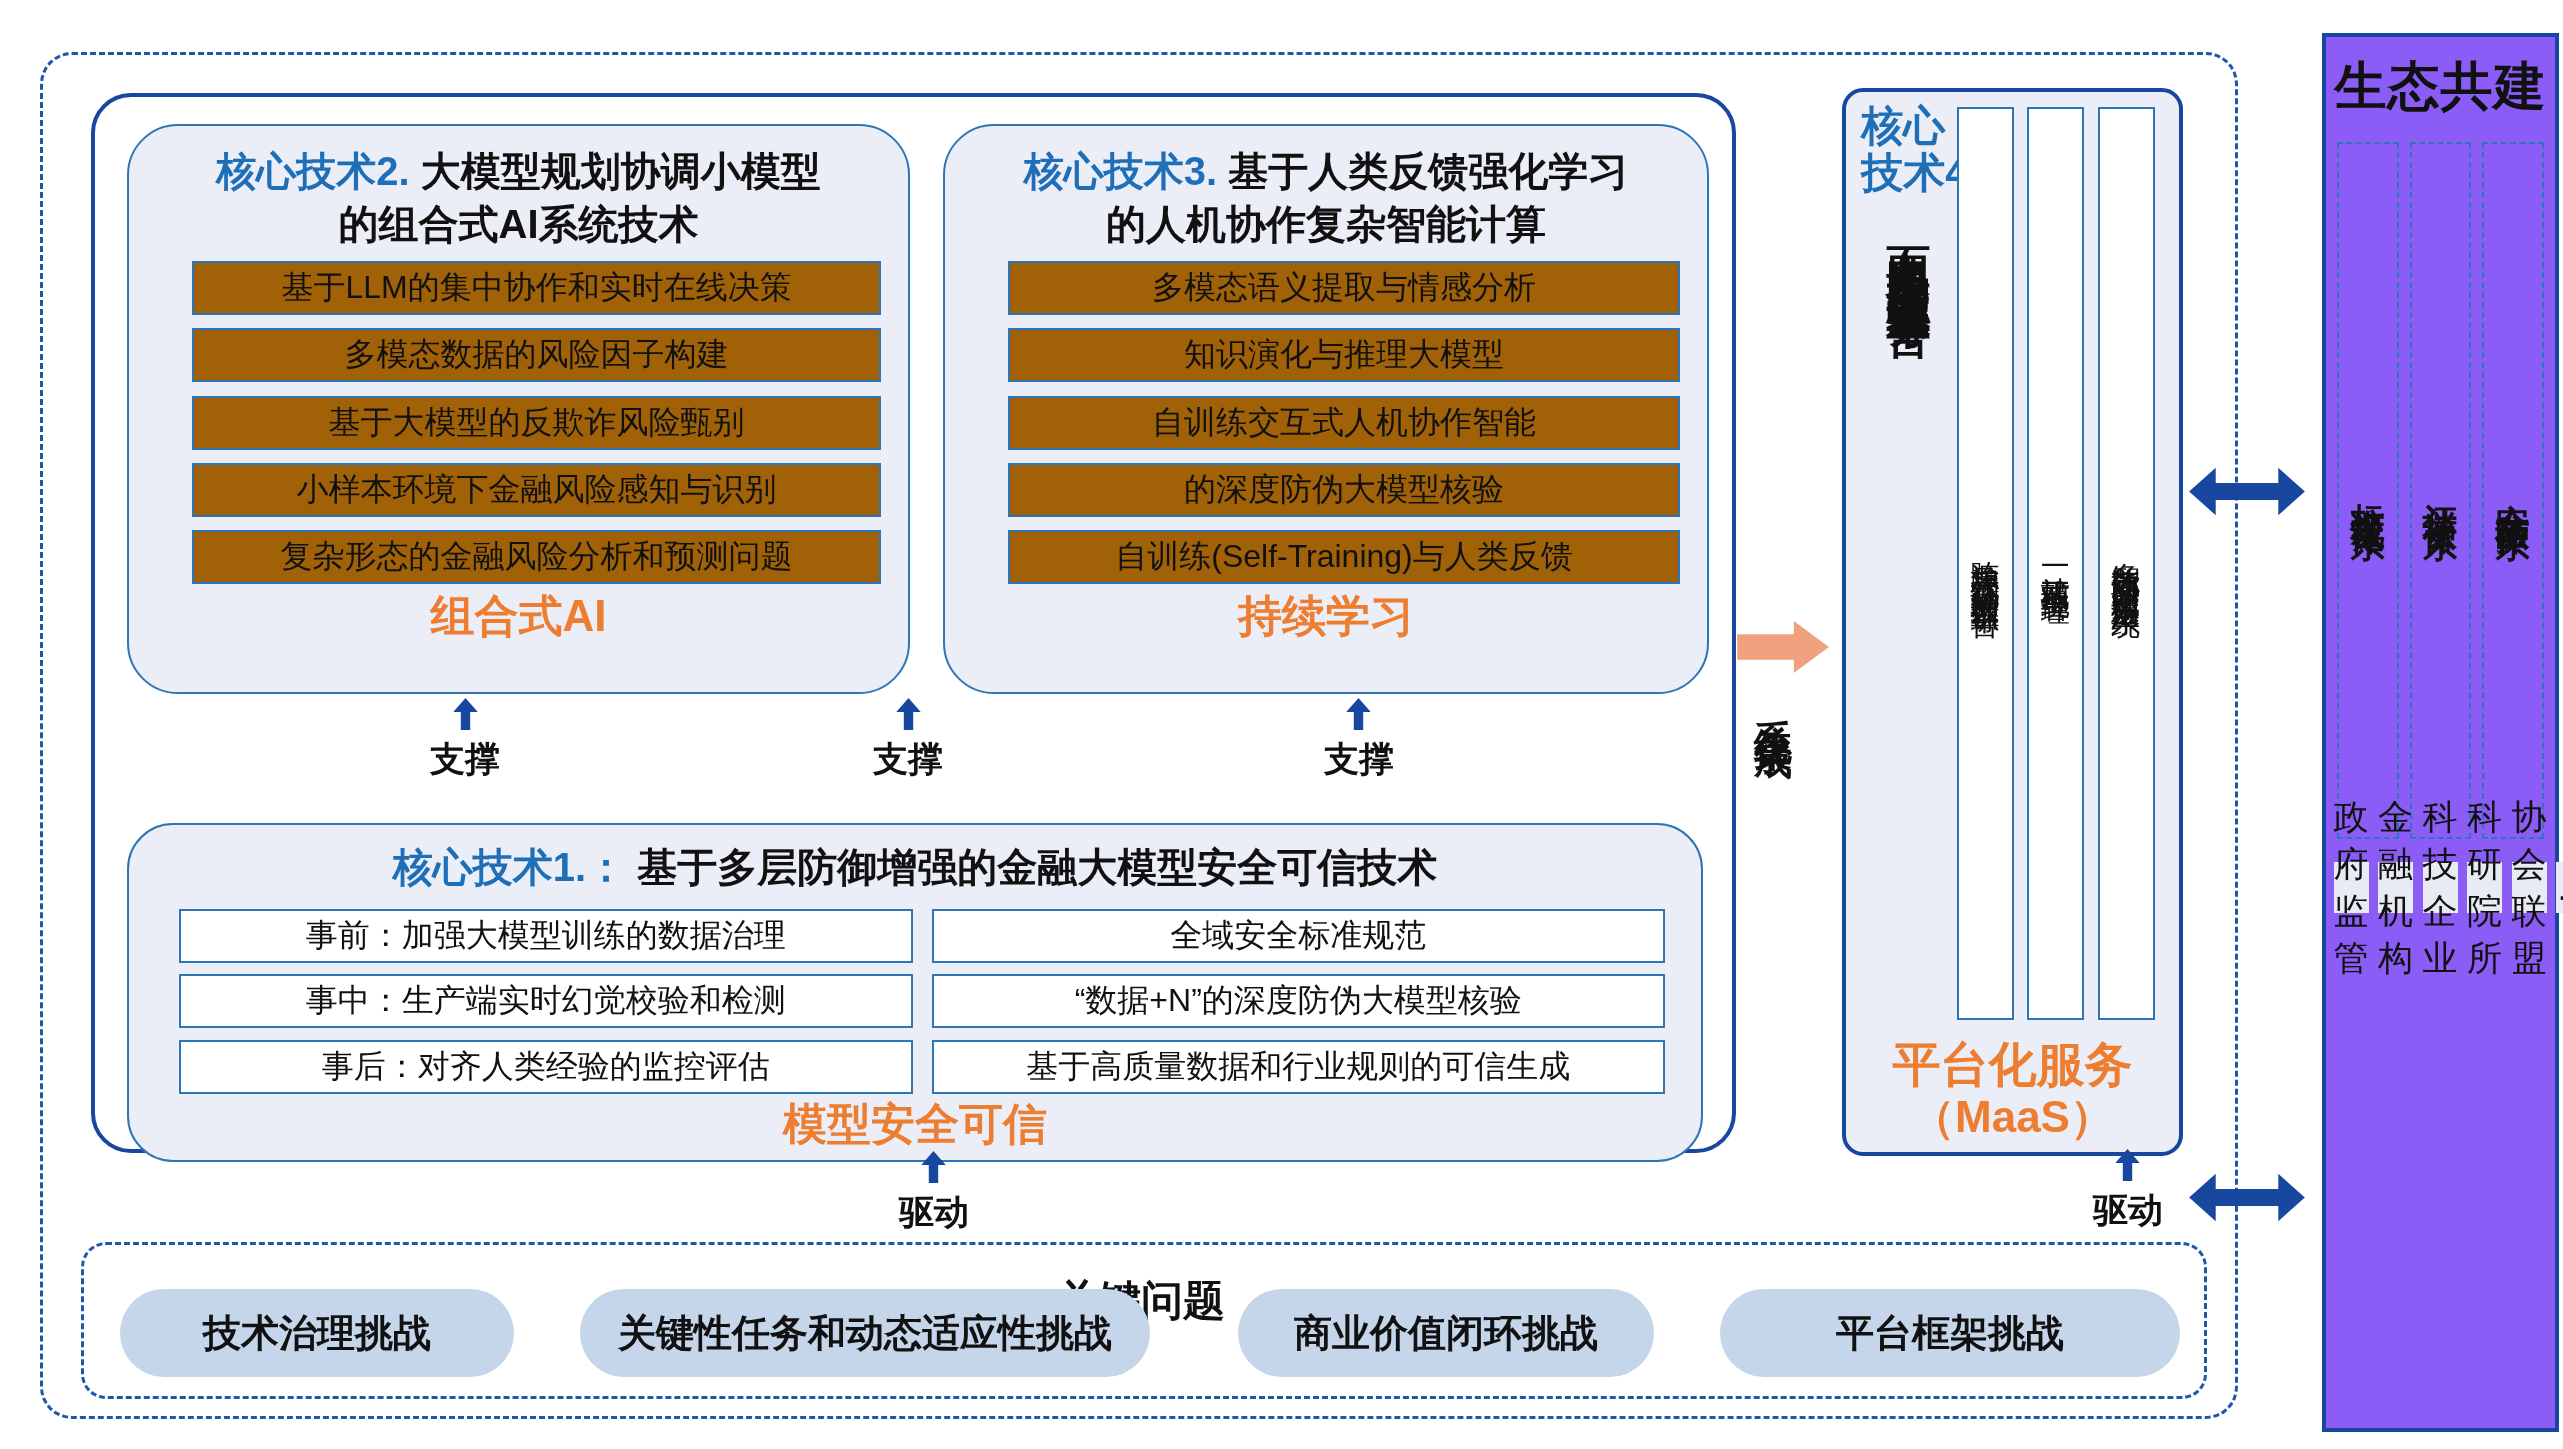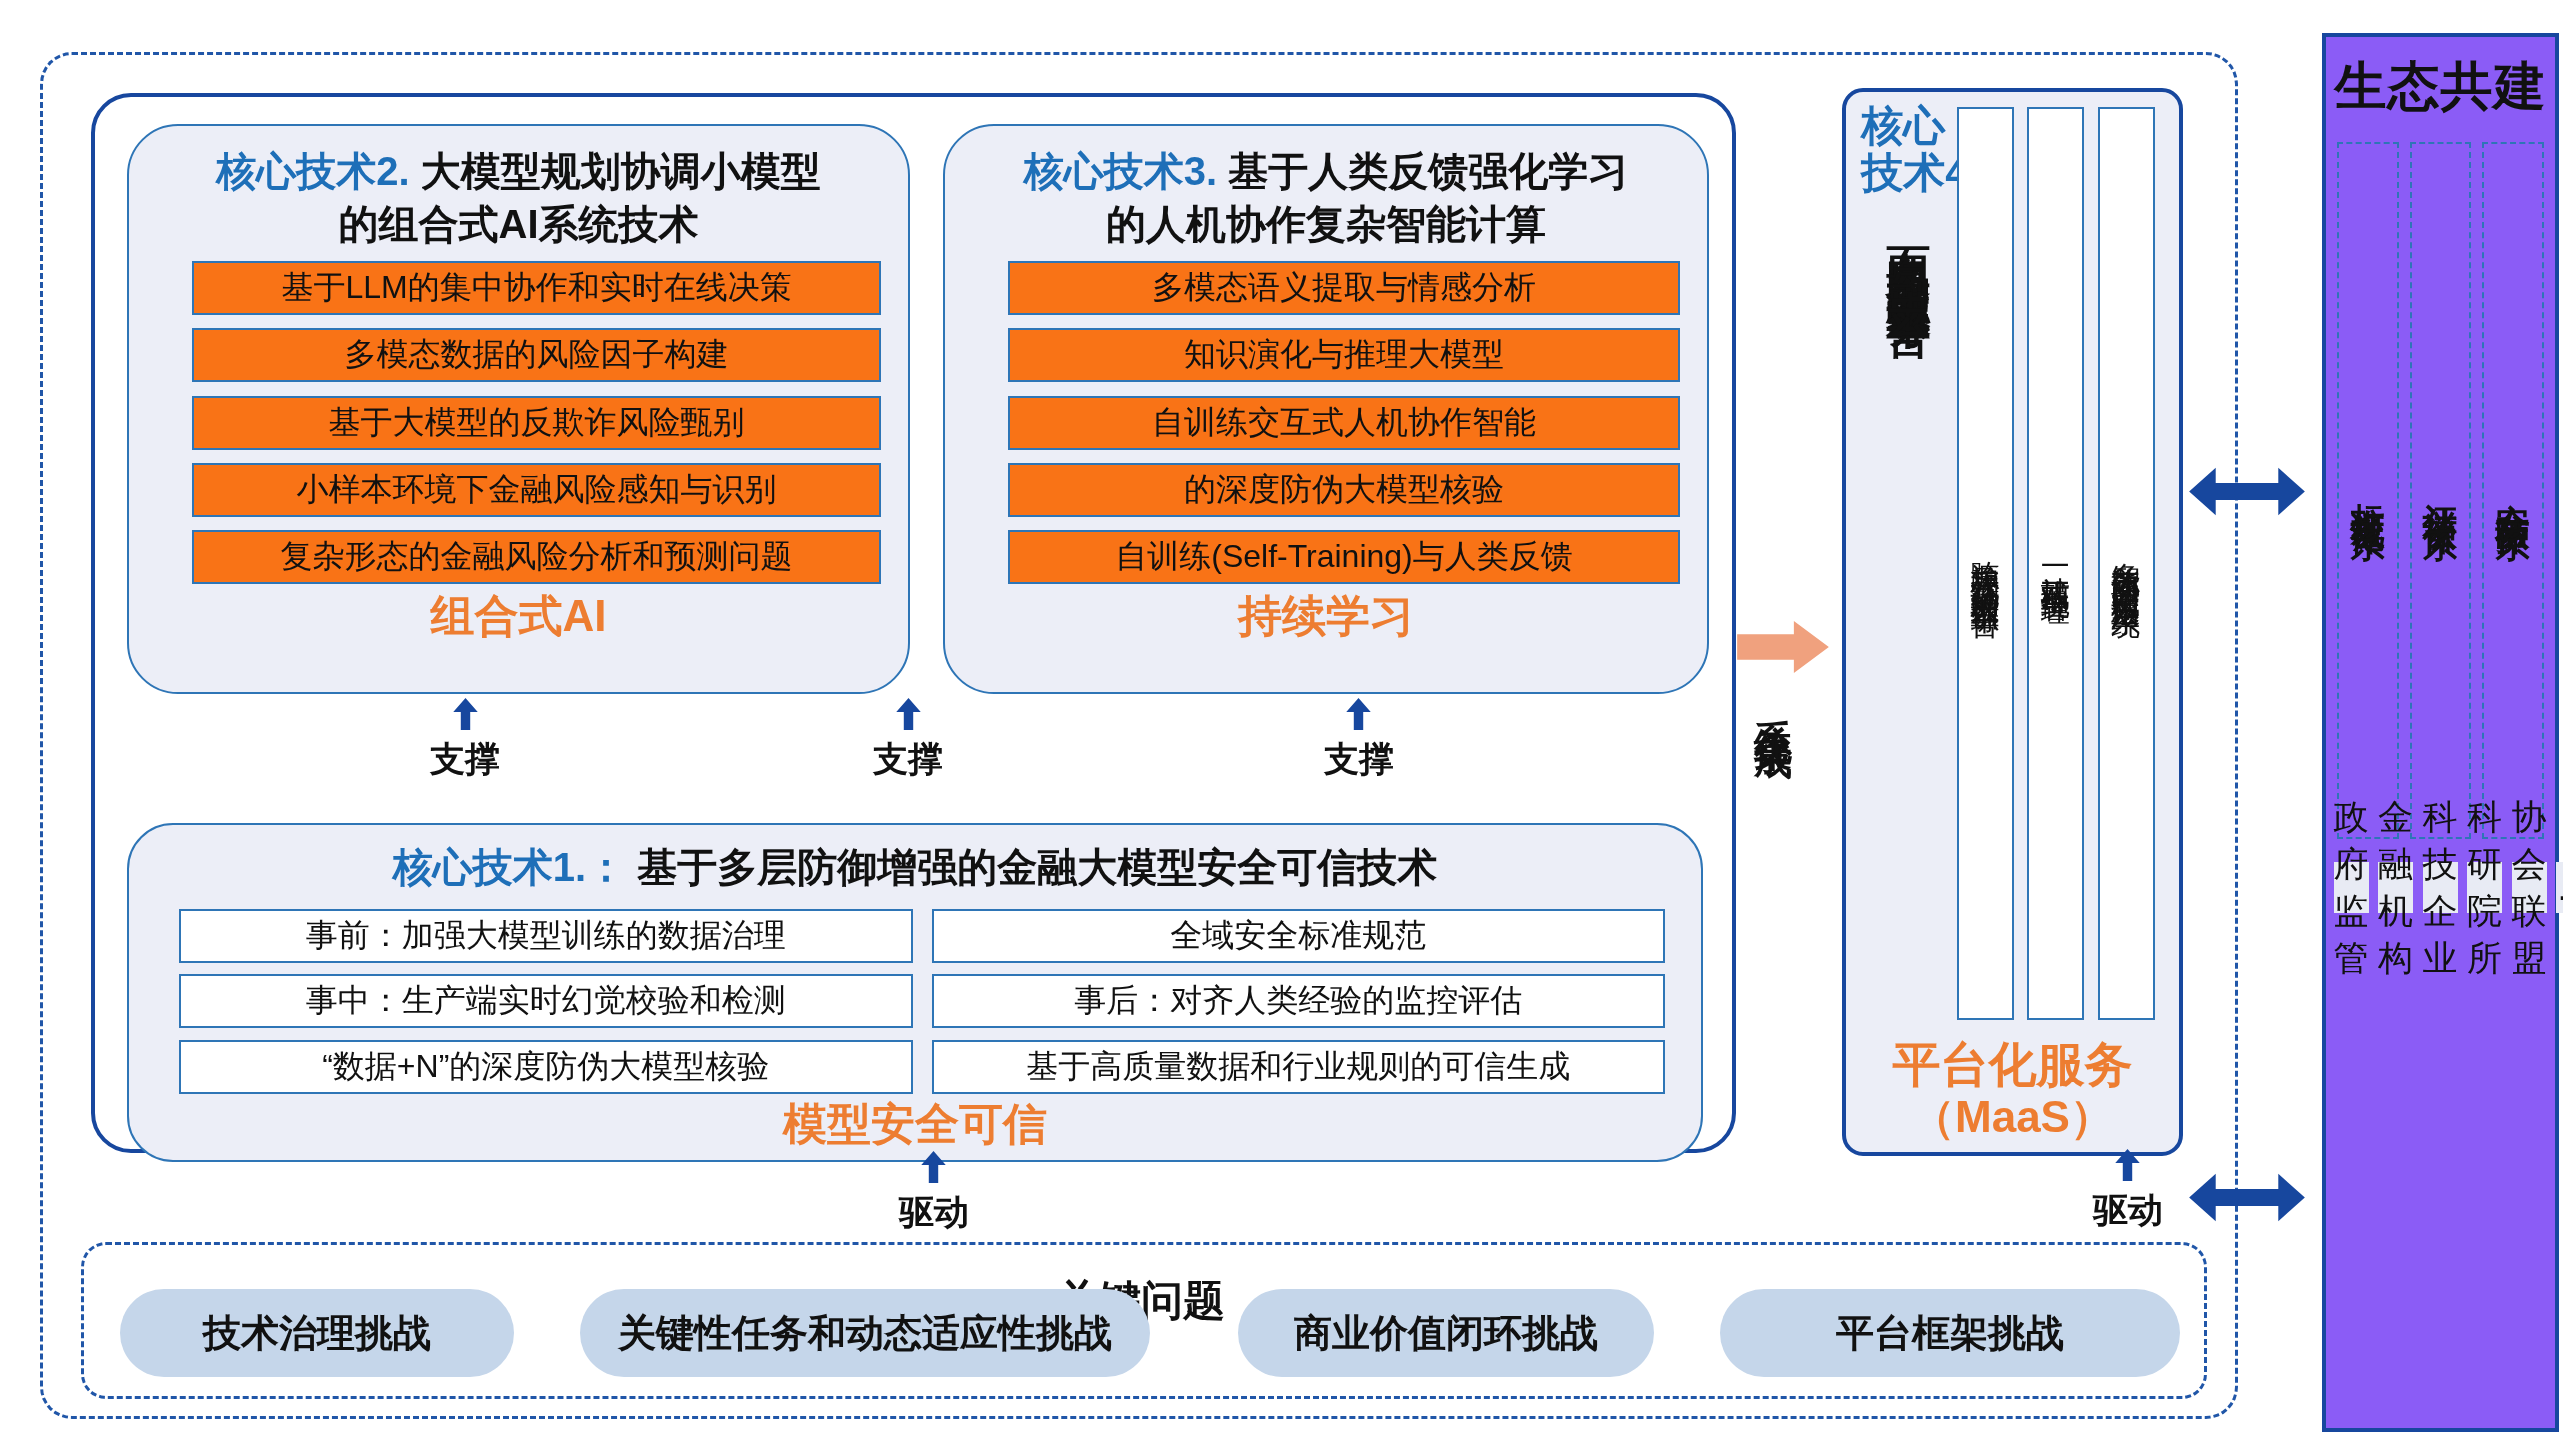--- a/index.html
+++ b/index.html
@@ -19,21 +19,21 @@
   .blue{color:#1e6fb8;}
   .b{font-weight:bold;}
   .ct-title{width:100%;text-align:center;font-size:40px;font-weight:bold;line-height:1.32;padding-top:19px;}
   .ct1-title{width:100%;text-align:center;font-size:40px;font-weight:bold;padding-top:15.2px;}
   .ct-footer{position:absolute;left:0;width:100%;text-align:center;font-size:44px;font-weight:bold;color:#ED7D31;}
   .small-label{font-size:35px;font-weight:bold;color:#111;transform:translateX(-50%);white-space:nowrap;}
   .vtext{writing-mode:vertical-rl;text-orientation:upright;}
 
   
   .ct-items{position:absolute;left:27px;right:27px;top:135px;display:flex;flex-direction:column;gap:13.3px;}
-  .ct-item{height:50px;background:#f97316;border:2.9px solid #2e75b6;display:flex;align-items:center;justify-content:center;
+  .ct-item{height:50px;background:#a16207;border:2.9px solid #2e75b6;display:flex;align-items:center;justify-content:center;
            font-size:32px;white-space:nowrap;margin-left:36px;}
   .ct1-grid{position:absolute;left:50px;right:36px;top:84px;display:grid;grid-template-columns:1fr 1fr;column-gap:19px;row-gap:11.4px;}
   .ct1-cell{height:50px;background:#fff;border:2.9px solid #2e75b6;display:flex;align-items:center;justify-content:center;font-size:32px;white-space:nowrap;}
 
   
   .ct4-label{font-size:42px;font-weight:bold;color:#1e6fb8;line-height:1.12;}
   .ct4-title{font-size:44px;font-weight:bold;letter-spacing:4.8px;}
   .ct4-strips{display:flex;gap:13.3px;}
   .ct4-strip{width:53px;background:#fff;border:2.9px solid #2e75b6;display:flex;align-items:center;justify-content:center;}
   .ct4-strip span{font-size:29px;letter-spacing:2.9px;}
@@ -118,22 +118,22 @@
 
   <div class="abs ct-box" style="left:127px;top:823px;width:1572px;height:335px;border-radius:46px;">
     <div class="ct1-title">
       <span class="blue">核心技术1.：</span>
       <span>基于多层防御增强的金融大模型安全可信技术</span>
     </div>
     <div class="ct1-grid">
       <div class="ct1-cell">事前：加强大模型训练的数据治理</div>
       <div class="ct1-cell">全域安全标准规范</div>
       <div class="ct1-cell">事中：生产端实时幻觉校验和检测</div>
+      <div class="ct1-cell">“数据+N”的深度防伪大模型核验</div>
       <div class="ct1-cell">事后：对齐人类经验的监控评估</div>
-      <div class="ct1-cell">“数据+N”的深度防伪大模型核验</div>
       <div class="ct1-cell">基于高质量数据和行业规则的可信生成</div>
     </div>
     <div class="ct-footer" style="bottom:5.7px;">模型安全可信</div>
   </div>
 
   <div class="abs" style="left:921px;top:1151px;">
     <svg width="25" height="32" viewBox="0 0 26 34">
         <polygon points="13,0 26,15 18,15 18,34 8,34 8,15 0,15" fill="#17479e"></polygon>
       </svg>
   </div>

